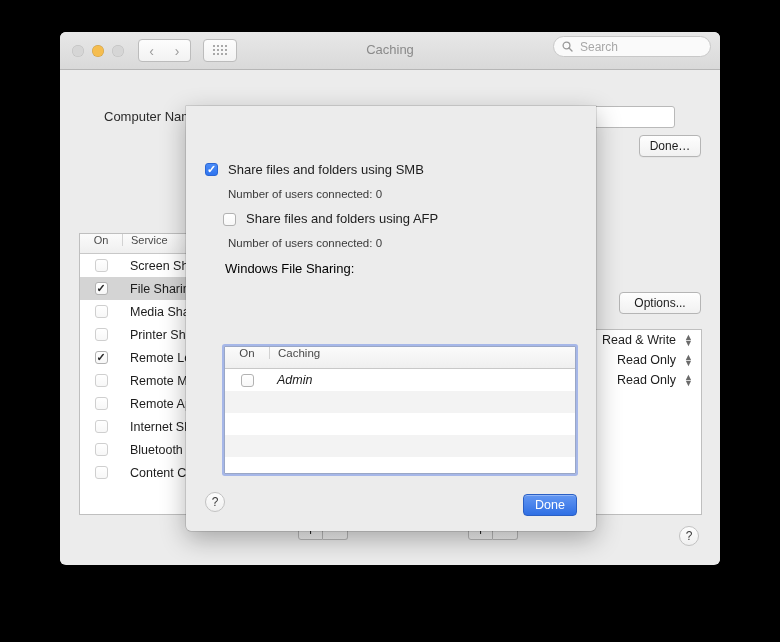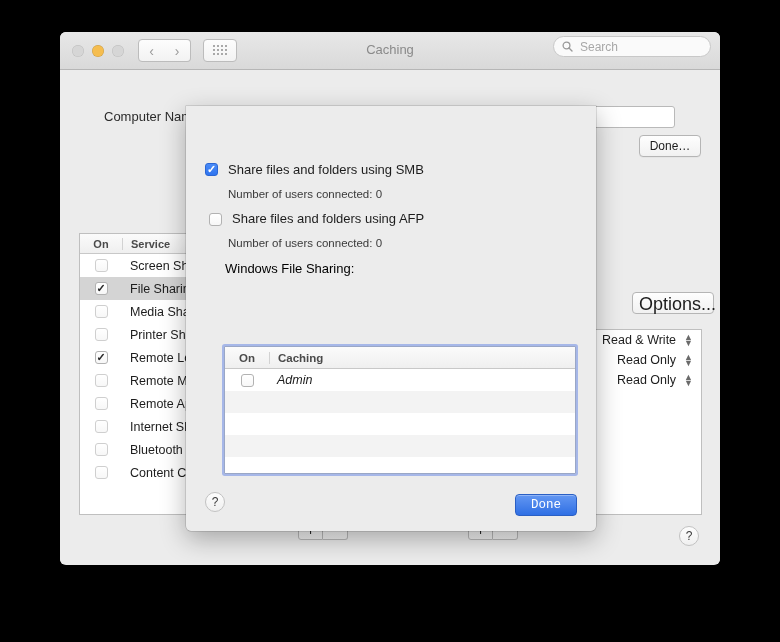--- a/index.html
+++ b/index.html
@@ -107,21 +107,21 @@
   
   #service-panel {
     position: absolute; left: 19px; top: 163px;
     width: 200px; height: 282px;
     background: #fff; border: 1px solid #bfbfbf;
   }
   .lst-header {
     display: flex; height: 20px;
     background: linear-gradient(to bottom,#fbfbfb,#efefef);
     border-bottom: 1px solid #c8c8c8;
-    font-size: 11px; color: #4a4a4a; align-items: center; font-weight: bold;
+    font-size: 11px; color: #4a4a4a; align-items: flex-start;
   }
   .lst-header .col-on { width: 42px; text-align: center; }
   .lst-header .col-name { flex: 1; padding-left: 8px; border-left: 1px solid #d2d2d2; }
   .svc-row {
     display: flex; align-items: center; height: 23px;
     font-size: 12.5px; color: #1d1d1d;
   }
   .svc-row.selected { background: #d4d4d4; }
   .svc-row .col-on { width: 42px; display: flex; justify-content: center; }
   .svc-row .col-name { flex: 1; padding-left: 8px; white-space: nowrap; }
@@ -161,23 +161,23 @@
   .pmbtn.l { border-radius: 3px 0 0 3px; }
   .pmbtn.r { border-radius: 0 3px 3px 0; border-left: none; }
   .pmbtn.disabled { color: #bdbdbd; }
 
   
   #sharing-note {
     position: absolute; left: 238px; top: 59px;
     font-size: 12.5px; color: #2b2b2b;
   }
   #options-button {
-    position: absolute; right: 6px; top: 222px;
+    position: absolute; right: 19px; top: 222px;
     width: 82px; height: 22px;
-    font-family: "Liberation Sans", sans-serif; font-size: 18px;
+    font-family: "Liberation Sans", sans-serif; font-size: 12px;
     background: linear-gradient(to bottom,#fefefe,#f1f1f1);
     border: 1px solid #b5b5b5; border-radius: 4px; color: #1c1c1c;
   }
   #folders-panel {
     position: absolute; left: 238px; top: 259px;
     width: 170px; height: 186px;
     background: #fff; border: 1px solid #bfbfbf;
   }
   #users-panel {
     position: absolute; left: 408px; top: 259px;
@@ -211,21 +211,21 @@
     background: #ececec;
     border-radius: 0 0 5px 5px;
     box-shadow: 0 8px 26px rgba(0,0,0,0.30), 0 0 0 0.5px rgba(0,0,0,0.22);
     z-index: 20;
     margin-top: 36px;
   }
   .sheet-cbrow {
     position: absolute; display: flex; align-items: flex-start;
   }
   #smb-row  { left: 19px; top: 57px; }
-  #afp-row  { left: 23px; top: 106px; align-items: center; }
+  #afp-row  { left: 37px; top: 106px; align-items: center; }
   .sheet-cbrow .lbl { font-size: 13px; color: #1d1d1d; margin-left: 10px; line-height: 14px; }
   .subnote {
     position: absolute; left: 42px;
     font-size: 11.5px; color: #3a3a3a;
   }
   #smb-note { top: 82px; }
   #afp-note { top: 131px; }
 
   #wfs-title {
     position: absolute; left: 39px; top: 155px;
@@ -259,24 +259,24 @@
     position: absolute; left: 19px; bottom: 19px;
     width: 20px; height: 20px; border-radius: 50%;
     background: linear-gradient(to bottom,#fdfdfd,#f0f0f0);
     border: 1px solid #c2c2c2;
     font-size: 12px; color: #3a3a3a; line-height: 1;
     display: flex; align-items: center; justify-content: center;
     font-family: "Liberation Sans", sans-serif;
   }
   #done-button {
     position: absolute; right: 19px; bottom: 15px;
-    width: 62px; height: 22px;
+    width: 54px; height: 22px;
     background: linear-gradient(to bottom,#6397f2,#2f6fe4);
     border: 1px solid #2a5fc4; border-radius: 4px;
-    color: #fff; font-family: Liberation Mono, monospace;
+    color: #fff; font-family: Liberation Sans, sans-serif;
     font-size: 12.5px;
     box-shadow: inset 0 1px 0 rgba(255,255,255,0.3);
   }
 </style>
 </head>
 <body>
 
 <div id="window">
 
   <div id="titlebar">

